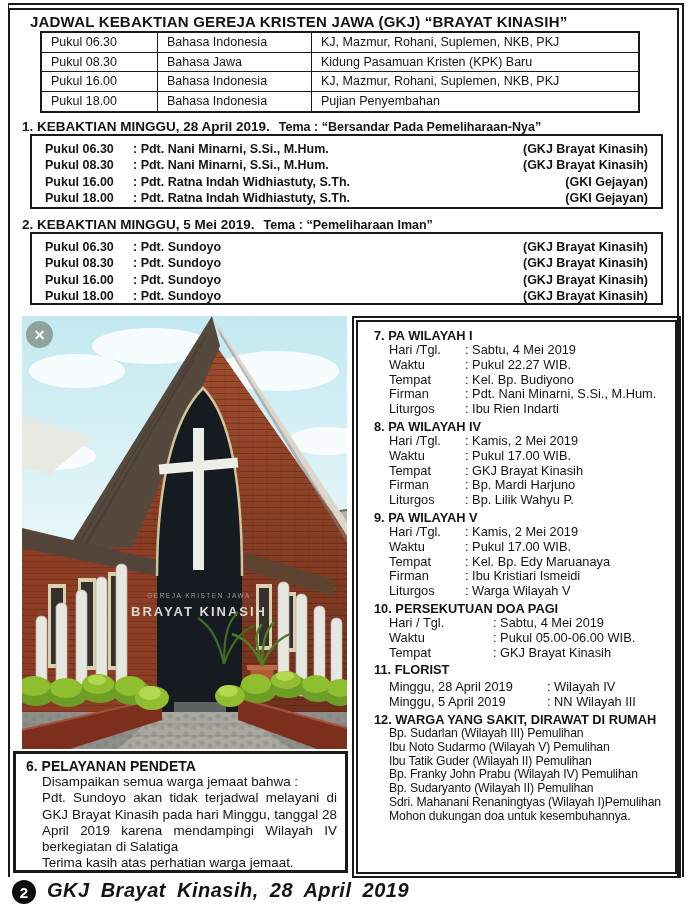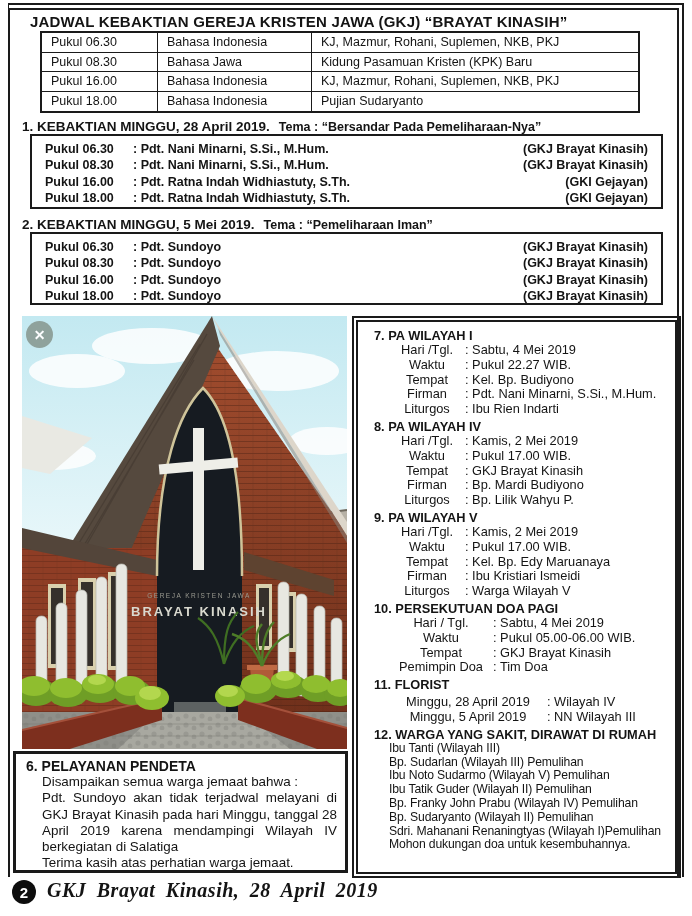--- a/index.html
+++ b/index.html
@@ -58,30 +58,30 @@
   .s6-body .just{text-align:justify;}
 
   
   .right-box{left:352px;top:316px;width:329px;height:562px;box-sizing:border-box;
     border:6px double #1a1a1a;padding:6px 3px 0 5px;overflow:hidden;}
   .rsec{margin-bottom:2px;margin-left:8px;}
   .rhead{font-size:12.8px;font-weight:bold;line-height:15px;
     padding-left:18px;text-indent:-15px;white-space:nowrap;}
   .rrows{padding-left:18px;}
   .rrow{display:flex;font-size:12.8px;line-height:14.8px;white-space:nowrap;}
-  .rlabel{width:76px;flex-shrink:0;text-align:center;}
+  .rlabel{width:76px;flex-shrink:0;}
   .rsec-10 .rlabel{width:104px;}
   .rsec-11 .rrows{margin-top:3px;}
   .rsec-11 .rlabel{width:158px;}
   .sick-line{font-size:12.2px;line-height:13.8px;letter-spacing:-.15px;white-space:nowrap;}
 
   
   .page-badge{left:12px;top:880px;width:24px;height:24px;border-radius:50%;background:#0d0d0d;
     color:#fff;font-size:15px;font-weight:bold;display:flex;align-items:center;justify-content:center;}
-  .footer-script{left:47px;top:879px;font-family:Liberation Serif, serif;
+  .footer-script{left:47px;top:879px;font-family:Liberation Sans, sans-serif;
     font-style:italic;font-weight:bold;font-size:20px;letter-spacing:.5px;word-spacing:5px;
     white-space:nowrap;}
 </style>
 </head>
 <body>
 
 <div class="abs frame"></div>
 
 <div class="abs doc-title">JADWAL KEBAKTIAN GEREJA KRISTEN JAWA  (GKJ) “BRAYAT KINASIH”</div>
 
@@ -90,21 +90,21 @@
   <div class="td c2">Bahasa Indonesia</div>
   <div class="td c3">KJ, Mazmur,  Rohani,  Suplemen, NKB, PKJ</div>
   <div class="td c1">Pukul 08.30</div>
   <div class="td c2">Bahasa Jawa</div>
   <div class="td c3">Kidung Pasamuan Kristen (KPK) Baru</div>
   <div class="td c1">Pukul 16.00</div>
   <div class="td c2">Bahasa Indonesia</div>
   <div class="td c3">KJ, Mazmur,  Rohani,  Suplemen, NKB, PKJ</div>
   <div class="td c1 last">Pukul 18.00</div>
   <div class="td c2 last">Bahasa Indonesia</div>
-  <div class="td c3 last">Pujian Sudaryanto</div>
+  <div class="td c3 last">Pujian Penyembahan</div>
 </div>
 
 <div class="abs sec-head" style="top:117px;left:22px;">
   <span class="big">1. KEBAKTIAN MINGGU, 28 April 2019.</span><span class="theme">Tema : “Bersandar Pada Pemeliharaan-Nya”</span>
 </div>
 <div class="abs svc-box" style="top:134px;height:75px;">
   <div class="svc-row">
     <span class="svc-time">Pukul 06.30</span>
     <span class="svc-min">: Pdt. Nani Minarni, S.Si., M.Hum.</span>
     <span class="svc-place">(GKJ Brayat Kinasih)</span>
@@ -374,21 +374,21 @@
       <div class="rrow">
           <span class="rlabel">Waktu</span>
           <span class="rval">: Pukul 17.00 WIB.</span>
         </div>
       <div class="rrow">
           <span class="rlabel">Tempat</span>
           <span class="rval">: GKJ Brayat Kinasih</span>
         </div>
       <div class="rrow">
           <span class="rlabel">Firman</span>
-          <span class="rval">: Bp. Mardi Budiyono</span>
+          <span class="rval">: Bp. Mardi Harjuno</span>
         </div>
       <div class="rrow">
           <span class="rlabel">Liturgos</span>
           <span class="rval">: Bp. Lilik Wahyu P.</span>
         </div>
     </div>
   </div>
 
   <div class="rsec">
     <div class="rhead">9. PA WILAYAH V</div>
@@ -424,45 +424,40 @@
           <span class="rval">: Sabtu, 4 Mei 2019</span>
         </div>
       <div class="rrow">
           <span class="rlabel">Waktu</span>
           <span class="rval">: Pukul 05.00-06.00 WIB.</span>
         </div>
       <div class="rrow">
           <span class="rlabel">Tempat</span>
           <span class="rval">: GKJ Brayat Kinasih</span>
         </div>
-      <div class="rrow">
-          <span class="rlabel">Pemimpin Doa</span>
-          <span class="rval">: Tim Doa</span>
-        </div>
     </div>
   </div>
 
   <div class="rsec rsec-11">
     <div class="rhead">11. FLORIST</div>
     <div class="rrows">
       <div class="rrow">
           <span class="rlabel">Minggu, 28 April 2019</span>
           <span class="rval">: Wilayah IV</span>
         </div>
       <div class="rrow">
           <span class="rlabel">Minggu, 5 April 2019</span>
           <span class="rval">: NN Wilayah III</span>
         </div>
     </div>
   </div>
 
   <div class="rsec">
     <div class="rhead">12. WARGA YANG SAKIT, DIRAWAT DI RUMAH</div>
     <div class="rrows">
-      <div class="sick-line">Ibu Tanti (Wilayah III)</div>
       <div class="sick-line">Bp. Sudarlan (Wilayah III)  Pemulihan</div>
       <div class="sick-line">Ibu Noto Sudarmo (Wilayah V) Pemulihan</div>
       <div class="sick-line">Ibu Tatik Guder (Wilayah II) Pemulihan</div>
       <div class="sick-line">Bp. Franky John Prabu (Wilayah IV) Pemulihan</div>
       <div class="sick-line">Bp. Sudaryanto (Wilayah II) Pemulihan</div>
       <div class="sick-line">Sdri. Mahanani Renaningtyas (Wilayah I)Pemulihan</div>
       <div class="sick-line">Mohon dukungan doa untuk kesembuhannya.</div>
     </div>
   </div>
 </div>

